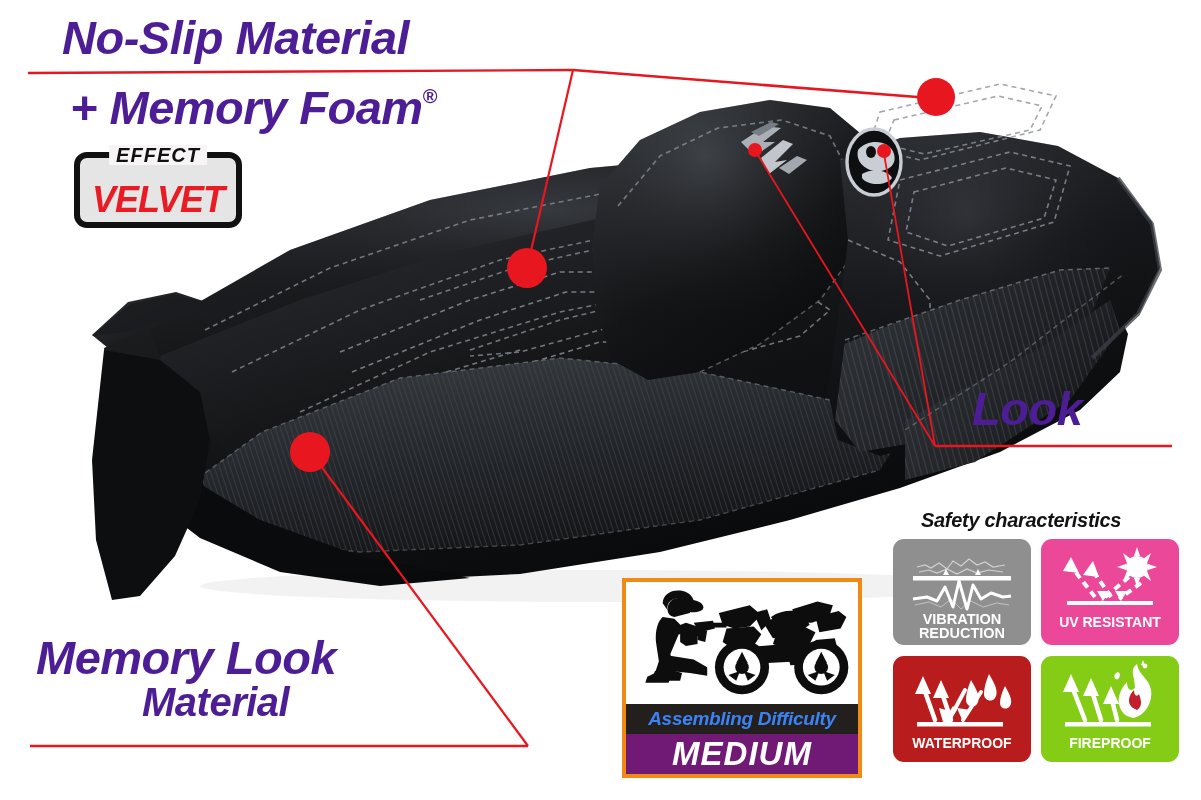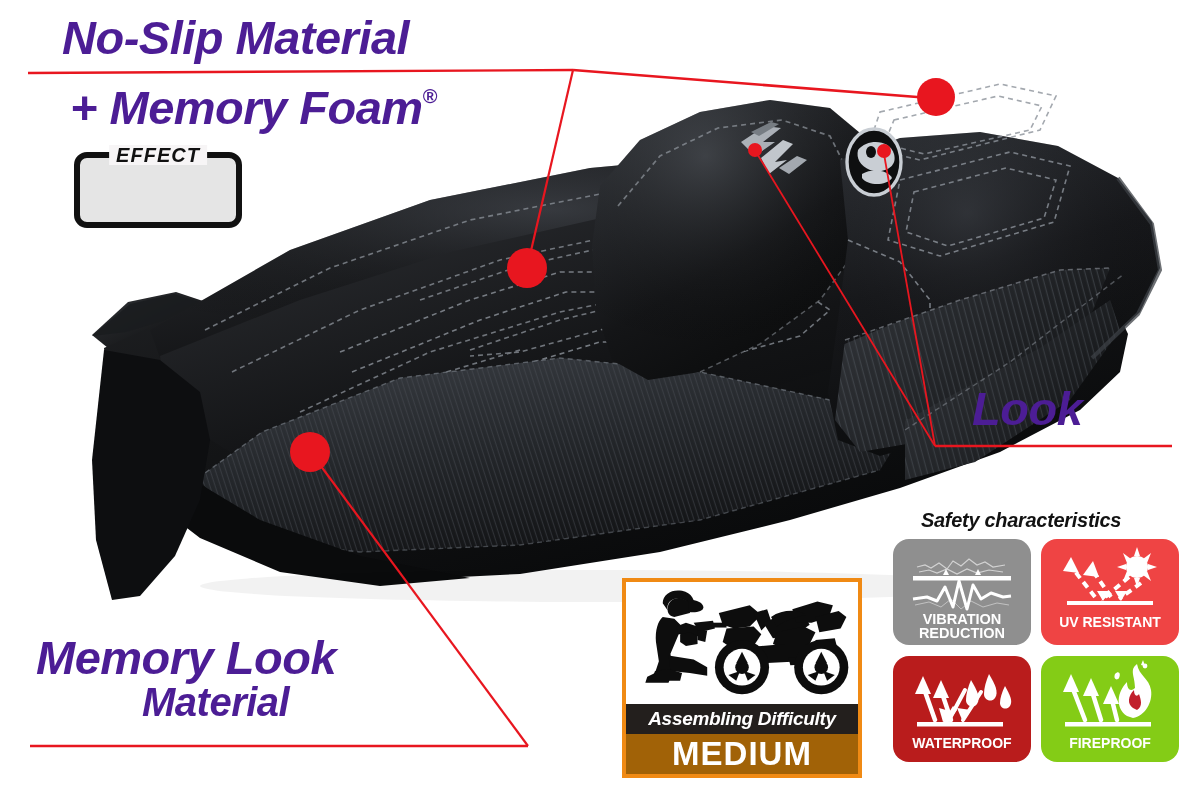--- a/index.html
+++ b/index.html
@@ -143,21 +143,21 @@
     margin-bottom: 7px;
     margin-left: 28px;
   }
   #safety-grid {
     display: grid;
     grid-template-columns: 138px 138px;
     grid-template-rows: 106px 106px;
     gap: 11px 10px;
   }
   .safety-card {
-    border-radius: 16px;
+    border-radius: 11px;
     position: relative;
     overflow: hidden;
   }
   .safety-card svg { display: block; width: 100%; height: 100%; }
 
   
   #difficulty {
     position: absolute;
     left: 622px;
     top: 578px;
@@ -169,41 +169,42 @@
   }
   #difficulty-art {
     width: 100%;
     height: 122px;
     background: #ffffff;
   }
   #difficulty-art svg { display:block; width:100%; height:100%; }
   #difficulty-caption {
     height: 30px;
     background: #231f1d;
-    color: #ffffff;
+    color: #3b82f6;
     font-family: "Liberation Sans", sans-serif;
     font-weight: bold;
     font-style: italic;
     font-size: 19px;
     display: flex;
     align-items: center;
     justify-content: center;
     letter-spacing: -0.3px;
   }
   #difficulty-level {
     height: 40px;
-    background: #a16207;
+    background: #701a75;
     color: #ffffff;
     font-family: "Liberation Sans", sans-serif;
     font-weight: bold;
     font-size: 33px;
     display: flex;
     align-items: center;
     justify-content: center;
     letter-spacing: 1px;
+    font-style: italic;
   }
 </style>
 </head>
 <body>
 
 <div id="stage">
 
   <svg id="seat" viewBox="0 0 1201 800" xmlns="http://www.w3.org/2000/svg">
     <defs>
       <linearGradient id="gTop" x1="0" y1="0" x2="0.6" y2="1">
@@ -407,20 +408,21 @@
   <div class="headline" id="noslip-line2"><span>+ Memory Foam</span><span class="reg">®</span></div>
 
   <div class="headline" id="logo-label">Look</div>
 
   <div class="headline" id="carbon-line1">Memory Look</div>
 
   <div class="headline" id="carbon-line2">Material</div>
 
   <div id="velvet-badge">
     <div id="velvet-effect">EFFECT</div>
+    <div id="velvet-word">VELVET</div>
   </div>
 
   <div id="difficulty">
     <div id="difficulty-art">
       <svg viewBox="0 0 240 122" xmlns="http://www.w3.org/2000/svg">
         <g fill="#0d0d0d">
 
           <path d="M38 20 C38 10, 48 5, 58 7 C68 9, 72 17, 70 24 L66 27
                    C66 19, 60 14, 52 15 C45 16, 42 21, 43 27 Z"></path>
           <path d="M43 26 C43 18, 50 13, 58 15 C66 17, 68 24, 66 30
@@ -510,21 +512,21 @@
           <path d="M20 60 L34 58 L44 62 L52 48 L60 68 L66 42 L74 70 L80 46
                    L88 60 L98 54 L110 58 L118 57" stroke="#ffffff" stroke-width="3" fill="none" stroke-linejoin="round"></path>
           <g stroke="#ffffff" fill="none" opacity="0.45" stroke-width="1">
             <path d="M22 66 L36 63 L48 68 L58 60 L68 70 L78 62 L90 68 L104 64 L116 66"></path>
           </g>
           <text x="69" y="85" text-anchor="middle" fill="#ffffff" font-family="Liberation Sans, sans-serif" font-size="14.5" font-weight="bold">VIBRATION</text>
           <text x="69" y="99" text-anchor="middle" fill="#ffffff" font-family="Liberation Sans, sans-serif" font-size="14.5" font-weight="bold">REDUCTION</text>
         </svg>
       </div>
 
-      <div class="safety-card" style="background:#ef4444">
+      <div class="safety-card" style="background:#ec4899">
         <svg viewBox="0 0 138 106" xmlns="http://www.w3.org/2000/svg">
 
           <circle cx="96" cy="28" r="11" fill="#ffffff"></circle>
           <g fill="#ffffff">
             <path d="M96 8 L99 17 L93 17 Z"></path>
             <path d="M96 48 L99 39 L93 39 Z"></path>
             <path d="M76 28 L85 31 L85 25 Z"></path>
             <path d="M116 28 L107 31 L107 25 Z"></path>
             <path d="M82 14 L90 20 L86 24 Z"></path>
             <path d="M110 42 L102 36 L106 32 Z"></path>

